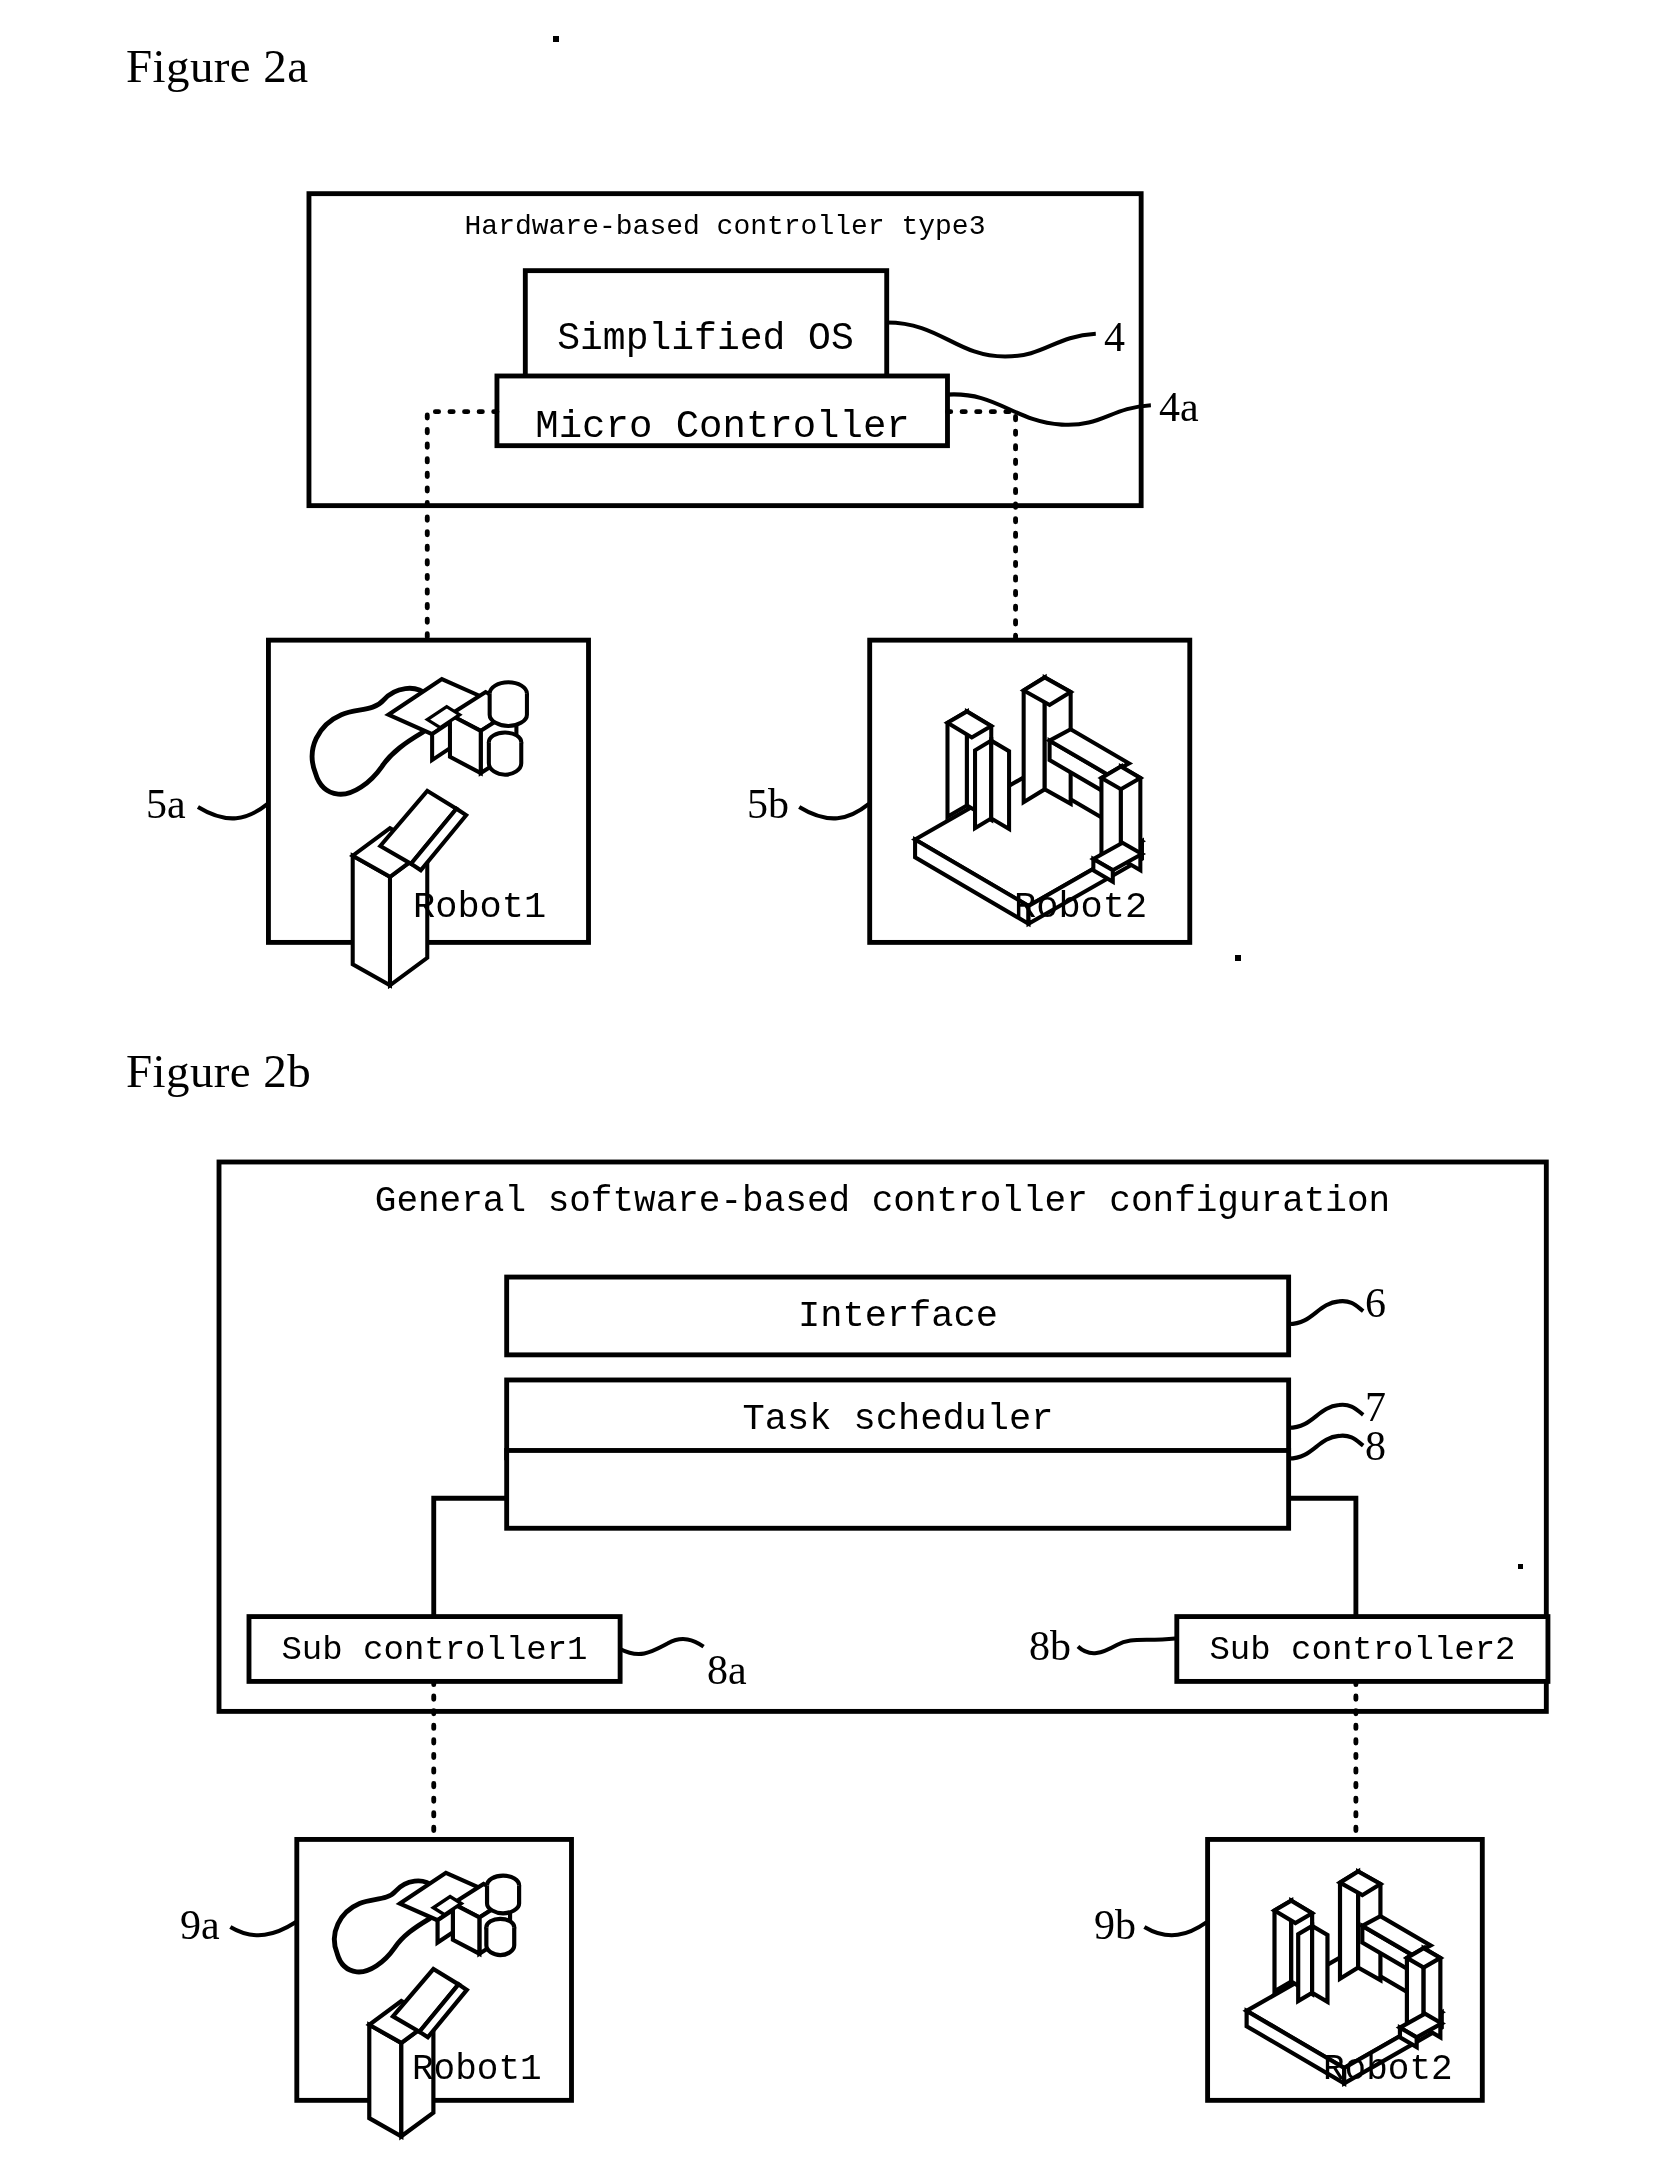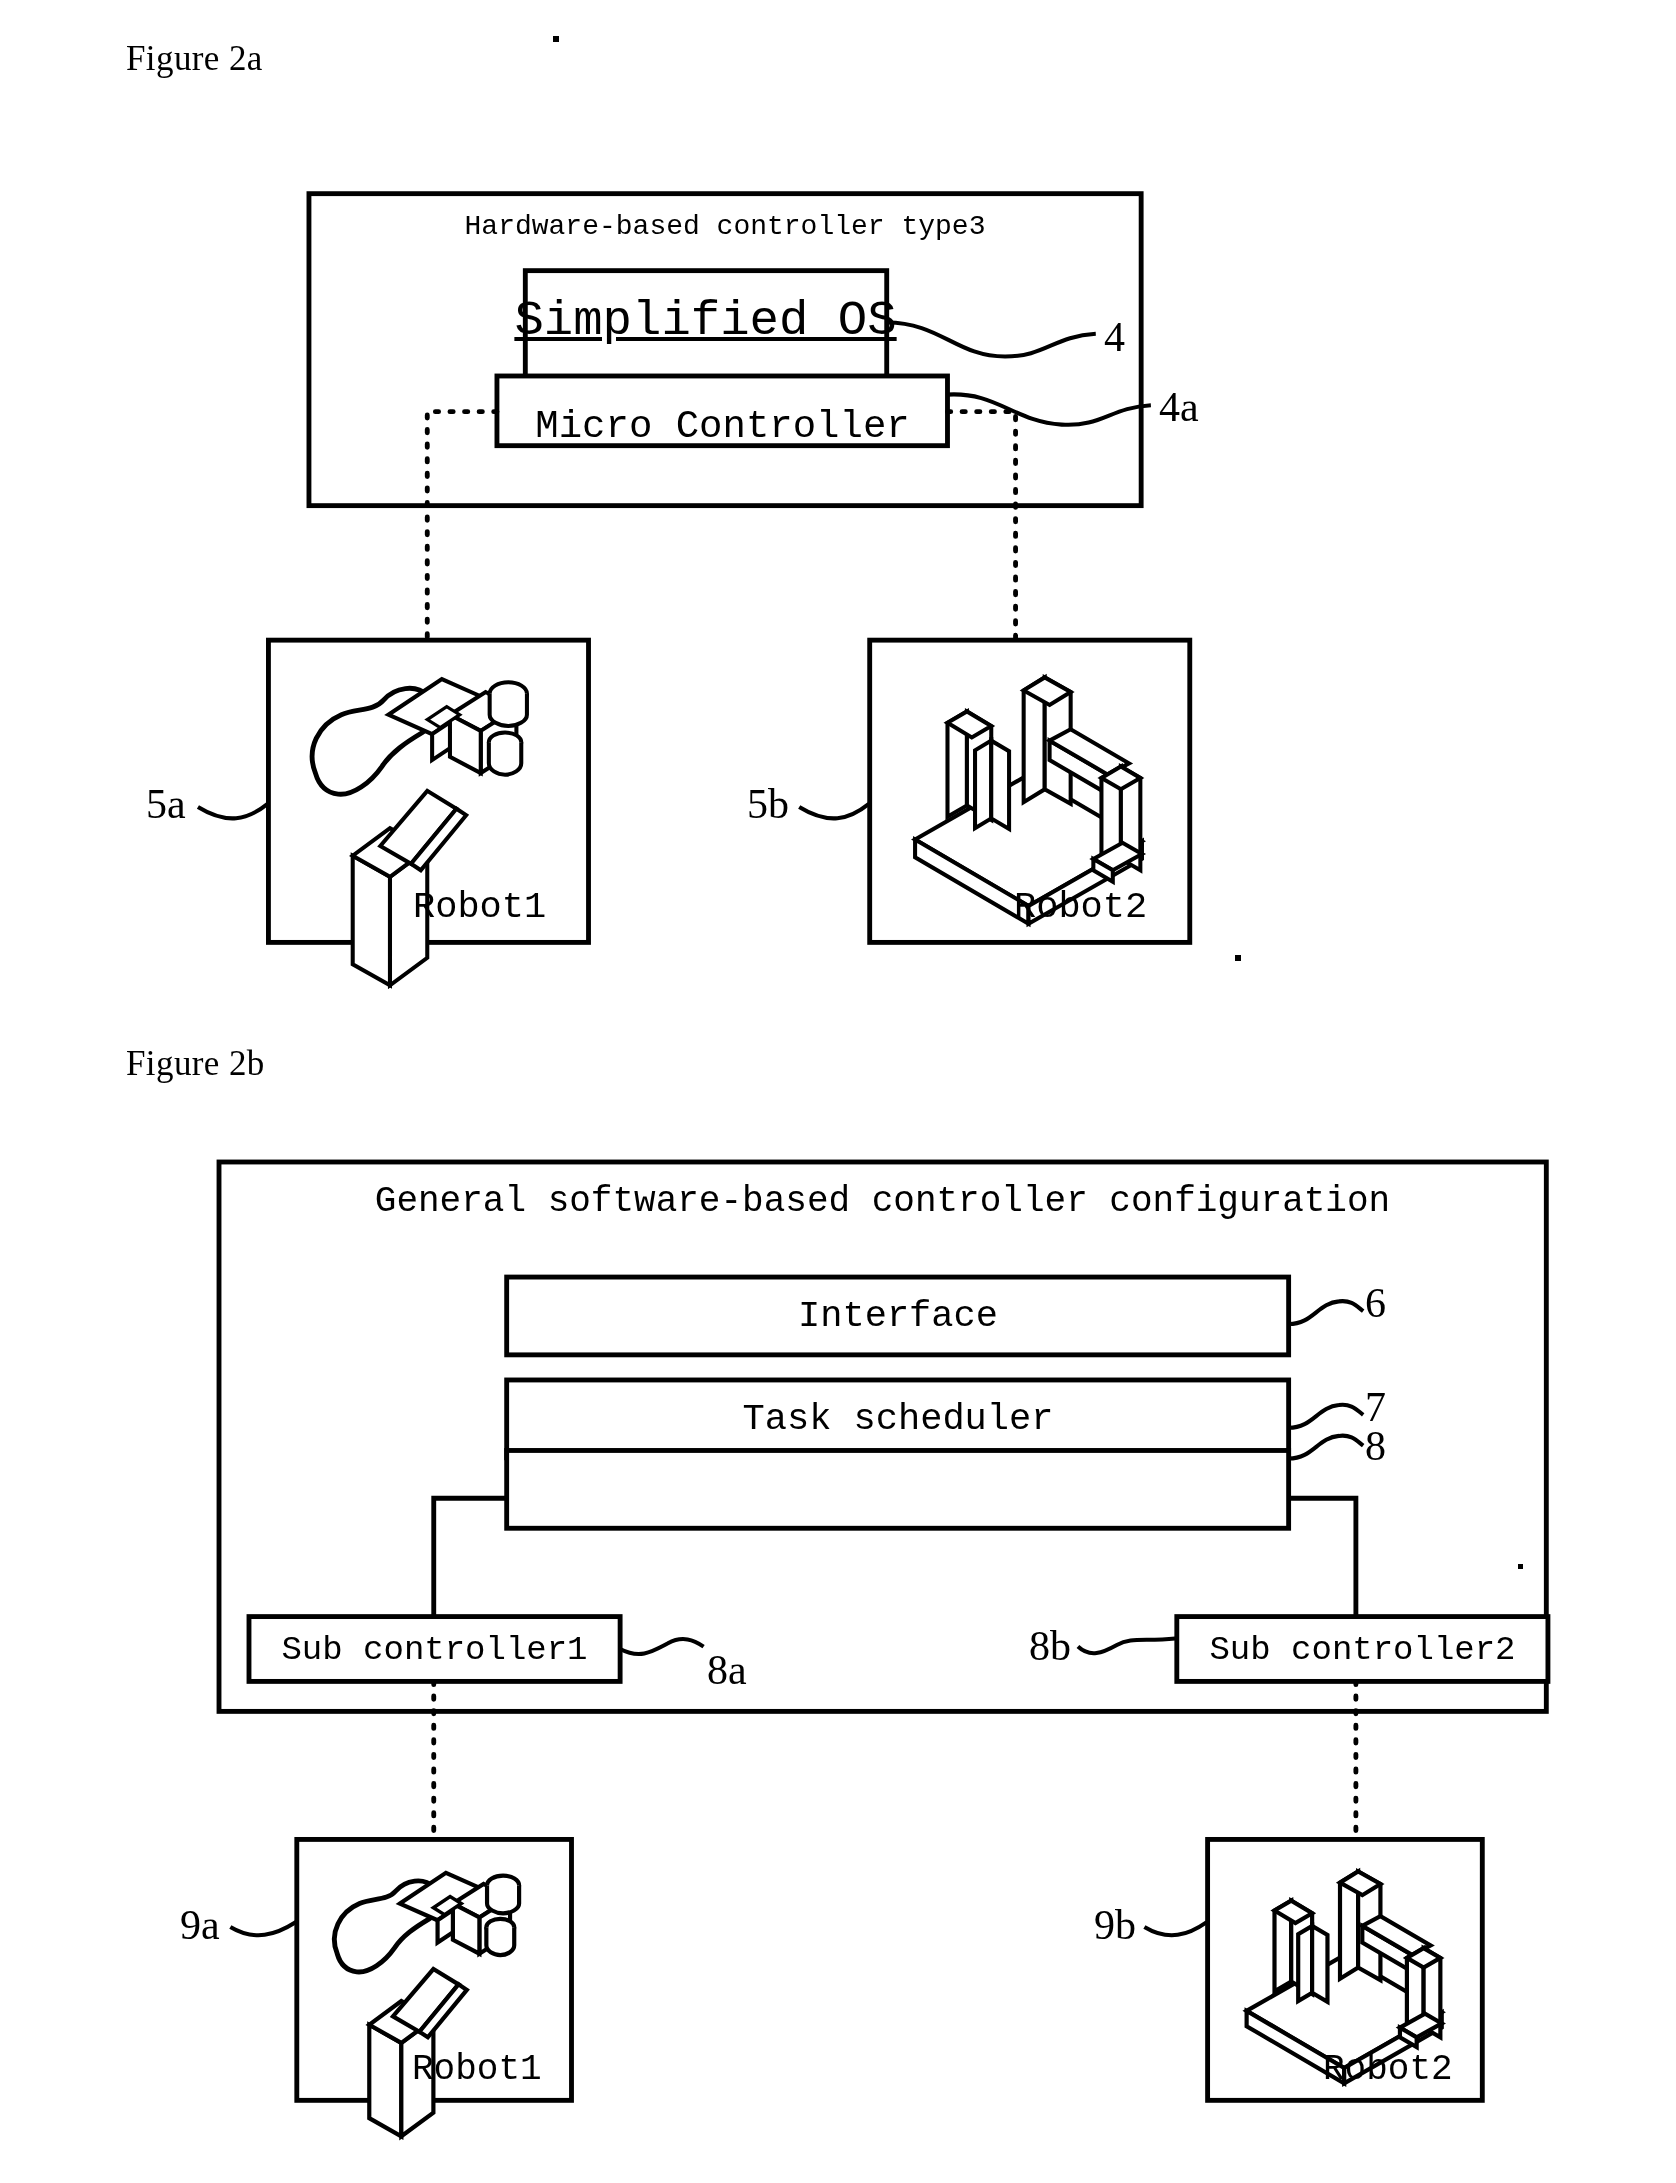--- a/index.html
+++ b/index.html
@@ -23,21 +23,21 @@
   }
   svg#figures {
     position: absolute;
     left: 0; top: 0;
     width: 1677px;
     height: 2183px;
   }
   .fig-title {
     position: absolute;
     font-family: "Liberation Serif", serif;
-    font-size: 35px;
+    font-size: 47px;
     letter-spacing: 0.4px;
     white-space: nowrap;
     color: #000;
     text-align: right;
   }
   .mono {
     font-family: "Liberation Mono", "DejaVu Sans Mono", monospace;
     white-space: nowrap;
     color: #000;
   }
@@ -220,21 +220,21 @@
       <path d="M276 270 L276 284 L300 298 L300 284 Z" fill="#fff" stroke="#000" stroke-width="6"></path>
     </g>
 
   </svg>
 
   <div class="fig-title" style="left:126px; top:39px;">Figure 2a</div>
   <div class="fig-title" style="left:126px; top:1044px;">Figure 2b</div>
 
   <div class="boxtext mono" style="left:309px; top:201px; width:832px; height:50px; font-size:28px;">Hardware-based controller type3</div>
 
-  <div class="boxtext mono" style="left:525px; top:267px; width:361px; height:107px; font-size:49px;text-decoration:underline;">Simplified OS</div>
+  <div class="boxtext mono" style="left:525px; top:285px; width:361px; height:107px; font-size:38px;">Simplified OS</div>
 
   <div class="boxtext mono" style="left:497px; top:392px; width:451px; height:70px; font-size:39px;">Micro Controller</div>
 
   <div class="lbl" style="left:1104px; top:313px; font-size:42px;">4</div>
   <div class="lbl" style="left:1159px; top:383px; font-size:42px;">4a</div>
 
   <div class="lbl" style="left:146px; top:780px; font-size:42px;">5a</div>
   <div class="lbl" style="left:747px; top:780px; font-size:42px;">5b</div>
 
   <div class="mono" style="position:absolute; left:413px; top:886px; font-size:37px;">Robot1</div>

